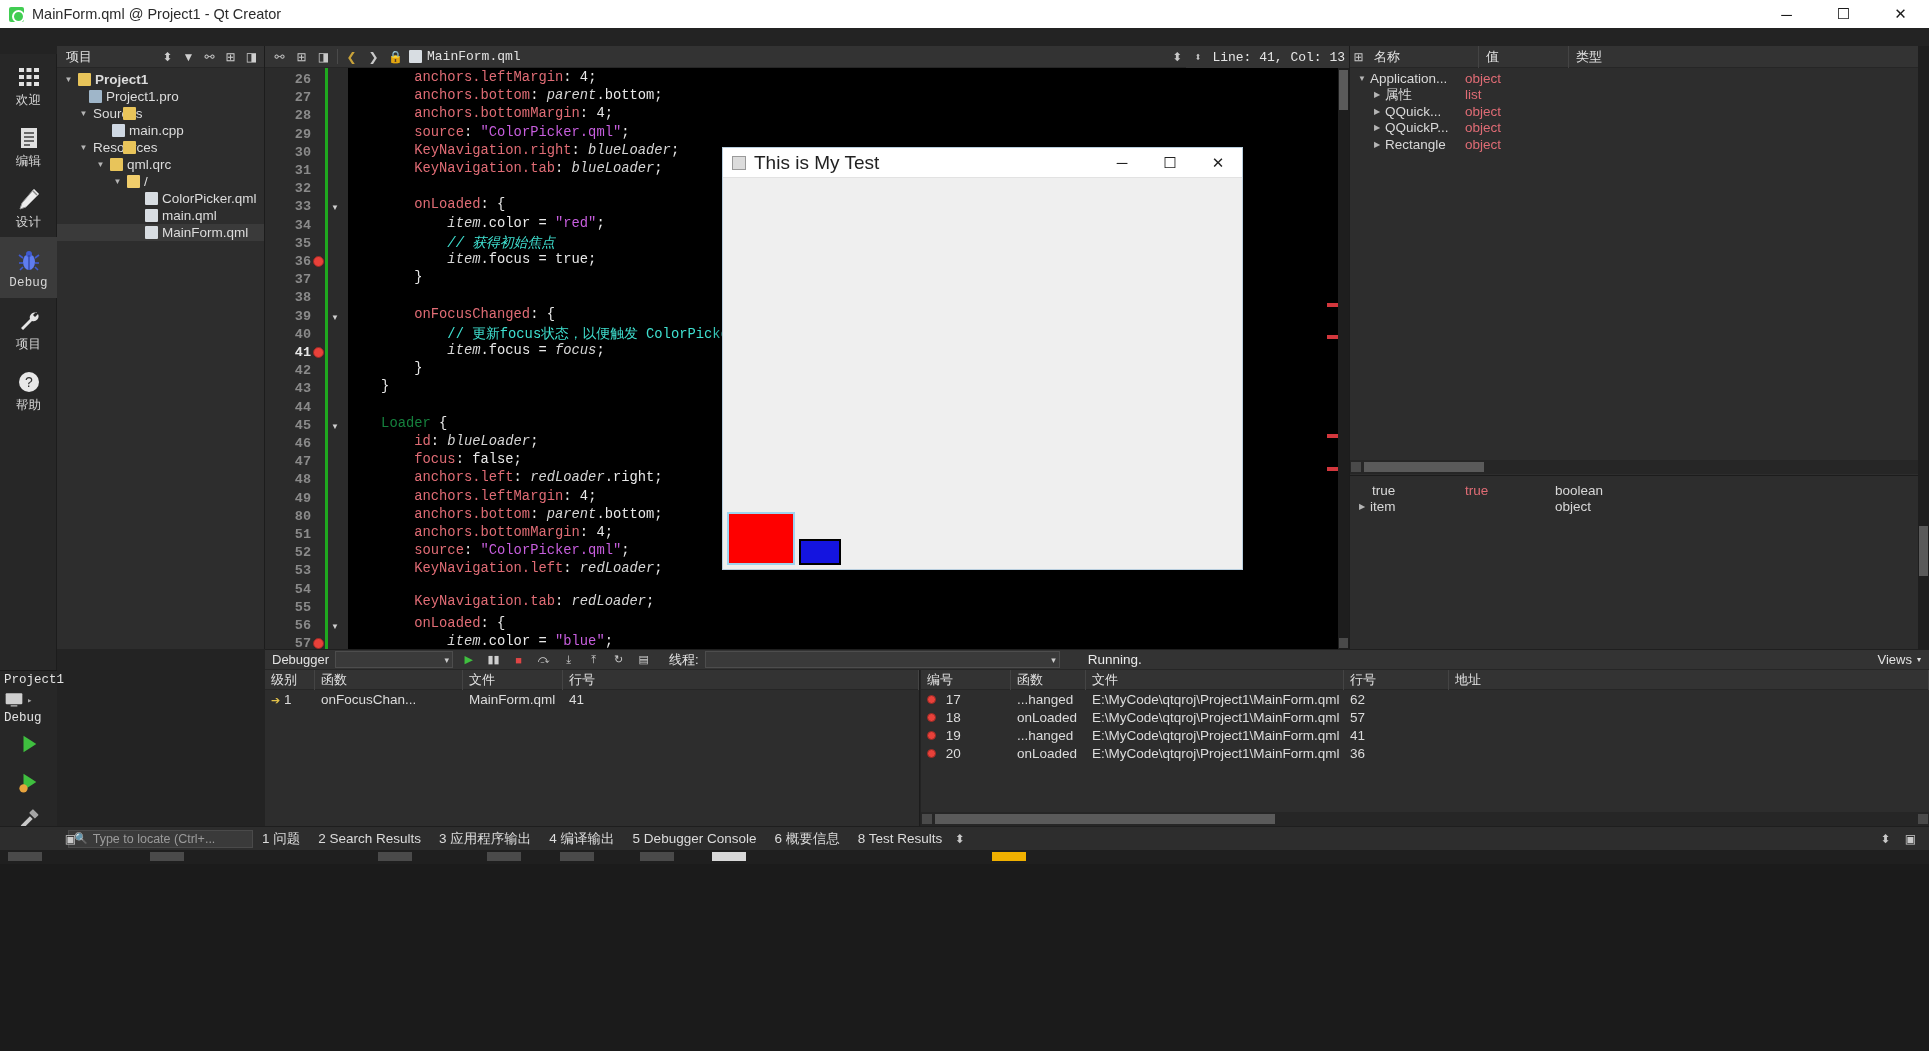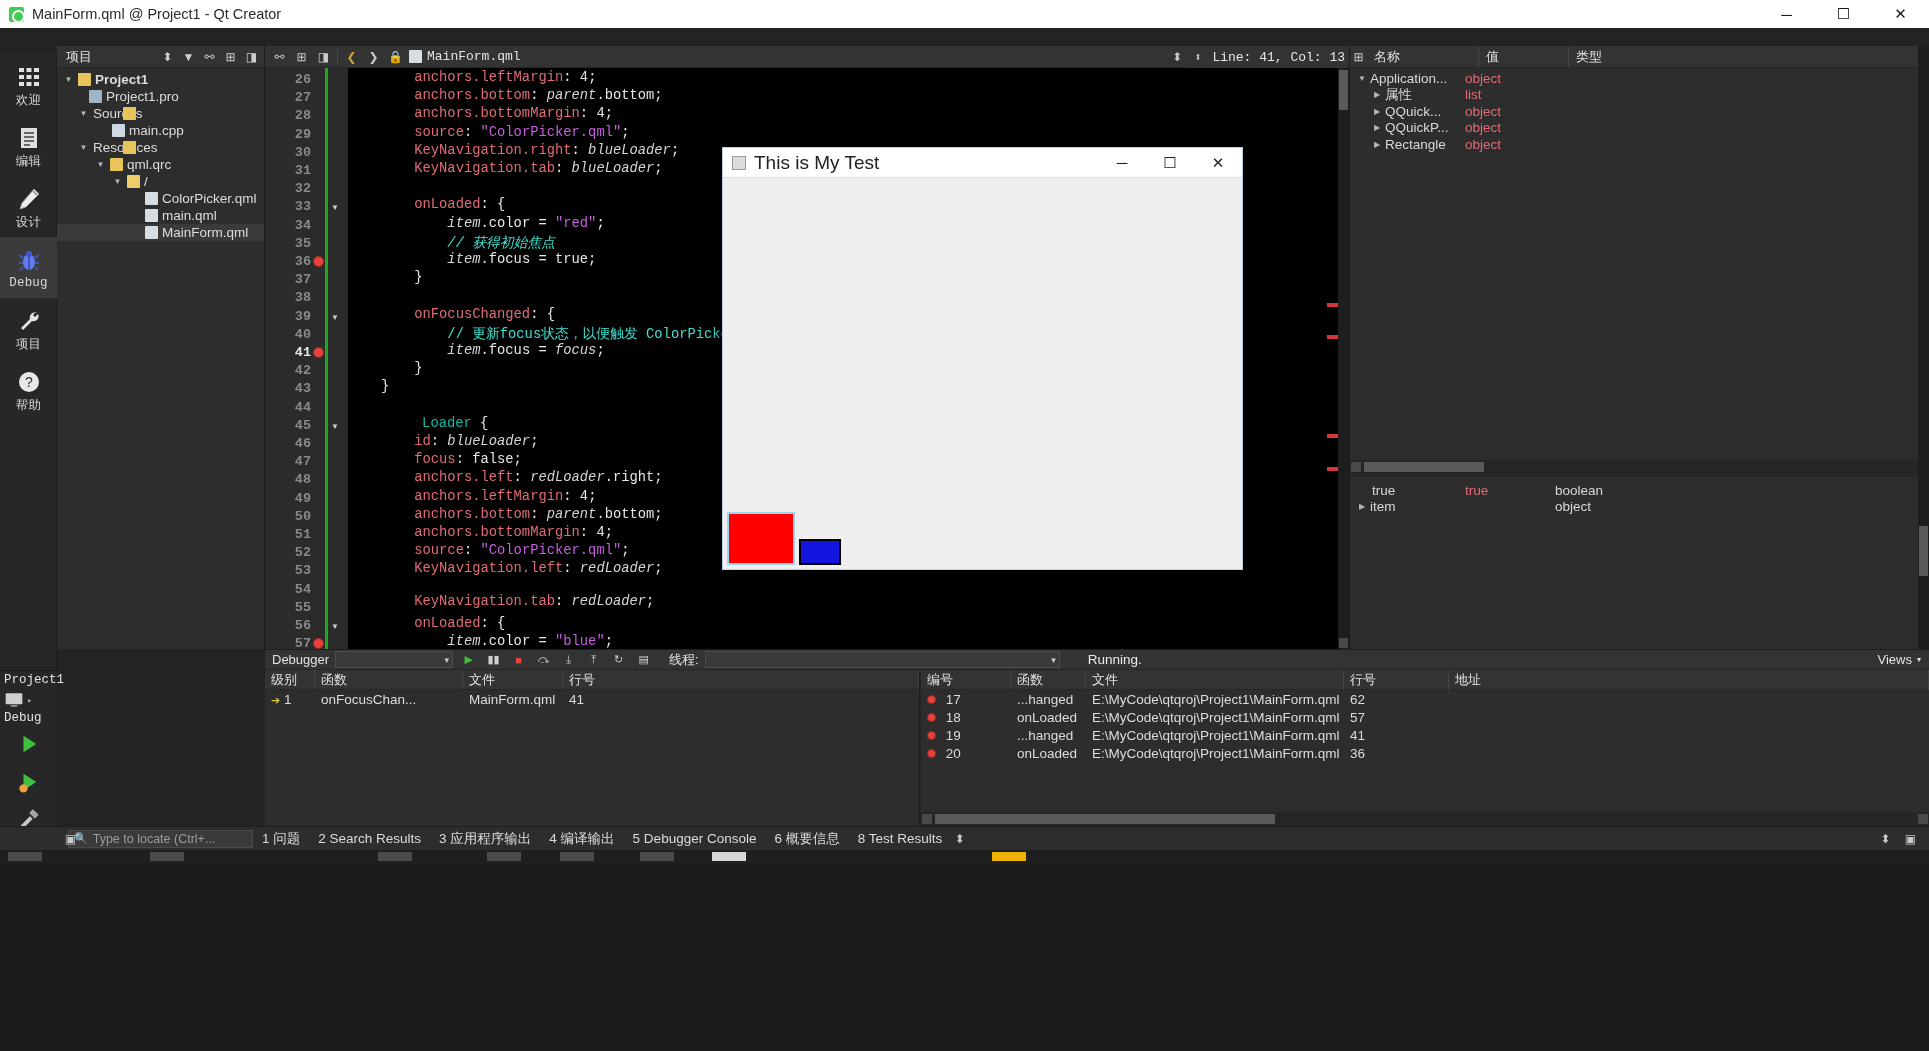--- a/index.html
+++ b/index.html
@@ -127,21 +127,21 @@
   .lnum{
     position:absolute; width:40px; text-align:right; left:6px;
     font-family:"Liberation Mono", monospace; font-size:13.5px; color:#8a8a8a;font-weight:bold;
   }
   .lnum.cur{ color:#e6e6e6; font-weight:bold; }
   .bp{ position:absolute; left:48px; width:11px;height:11px;border-radius:50%;
        background:#e8413a; border:1px solid #9b2a25; }
   .fold{ position:absolute; left:66px; color:#cfcfcf; font-size:8px; }
   .code{ font-family:"Liberation Mono", monospace; font-size:13.8px; white-space:pre; }
   .k-prop{ color:#e06c75; }
-  .k-type{ color:#14b8a6;padding-left:41px; }
+  .k-type{ color:#15803d; }
   .k-id{ color:#d6d6d6; font-style:italic; }
   .k-str{ color:#c75ede; }
   .k-num{ color:#e8e8e8; }
   .k-cmt{ color:#3fe0d0; }
   .k-plain{ color:#e8e8e8; }
 
   .vscroll{
     position:absolute; right:0; top:0; width:11px; height:581px; background:#1e1e1e;
   }
   .vscroll .thumb{ position:absolute; left:1px; top:2px; width:9px;height:40px; background:#5a5a5a;}
@@ -590,21 +590,21 @@
         <div class="bp" style="position: absolute; top: 279px;"></div>
         <div class="lnum" style="position: absolute; top: 295.2px;">42</div>
         <div class="lnum" style="position: absolute; top: 313.4px;">43</div>
         <div class="lnum" style="position: absolute; top: 331.6px;">44</div>
         <div class="lnum" style="position: absolute; top: 349.8px;">45</div>
         <div class="fold" style="position: absolute; top: 353.8px;">▼</div>
         <div class="lnum" style="position: absolute; top: 368px;">46</div>
         <div class="lnum" style="position: absolute; top: 386.2px;">47</div>
         <div class="lnum" style="position: absolute; top: 404.4px;">48</div>
         <div class="lnum" style="position: absolute; top: 422.6px;">49</div>
-        <div class="lnum" style="position: absolute; top: 440.8px;">50</div>
+        <div class="lnum" style="position: absolute; top: 440.8px;">80</div>
         <div class="lnum" style="position: absolute; top: 459px;">51</div>
         <div class="lnum" style="position: absolute; top: 477.2px;">52</div>
         <div class="lnum" style="position: absolute; top: 495.4px;">53</div>
         <div class="lnum" style="position: absolute; top: 513.6px;">54</div>
         <div class="lnum" style="position: absolute; top: 531.8px;">55</div>
         <div class="lnum" style="position: absolute; top: 550px;">56</div>
         <div class="fold" style="position: absolute; top: 554px;">▼</div>
         <div class="lnum" style="position: absolute; top: 568.2px;">57</div>
         <div class="bp" style="position: absolute; top: 570.2px;"></div>
       </div>

